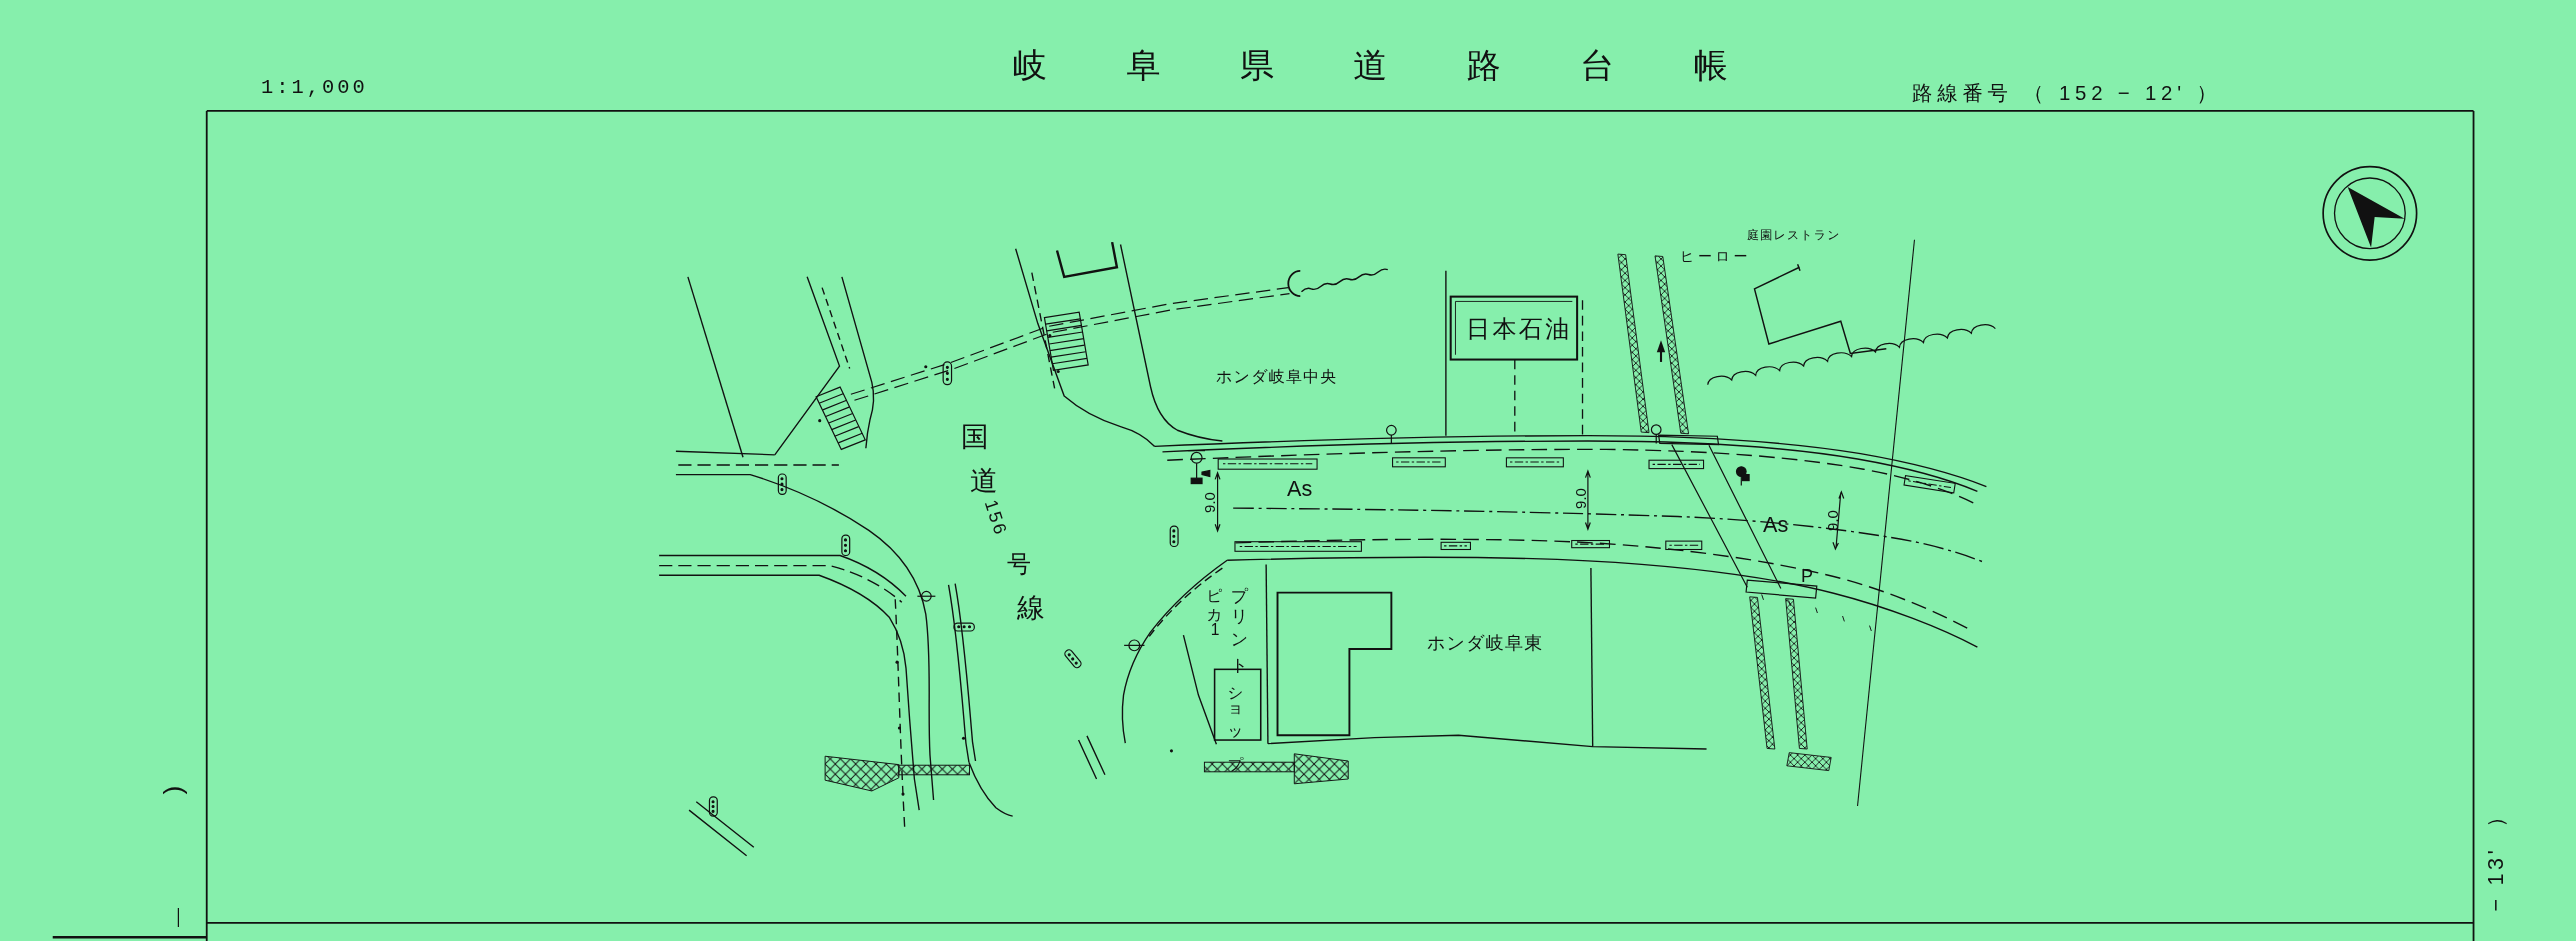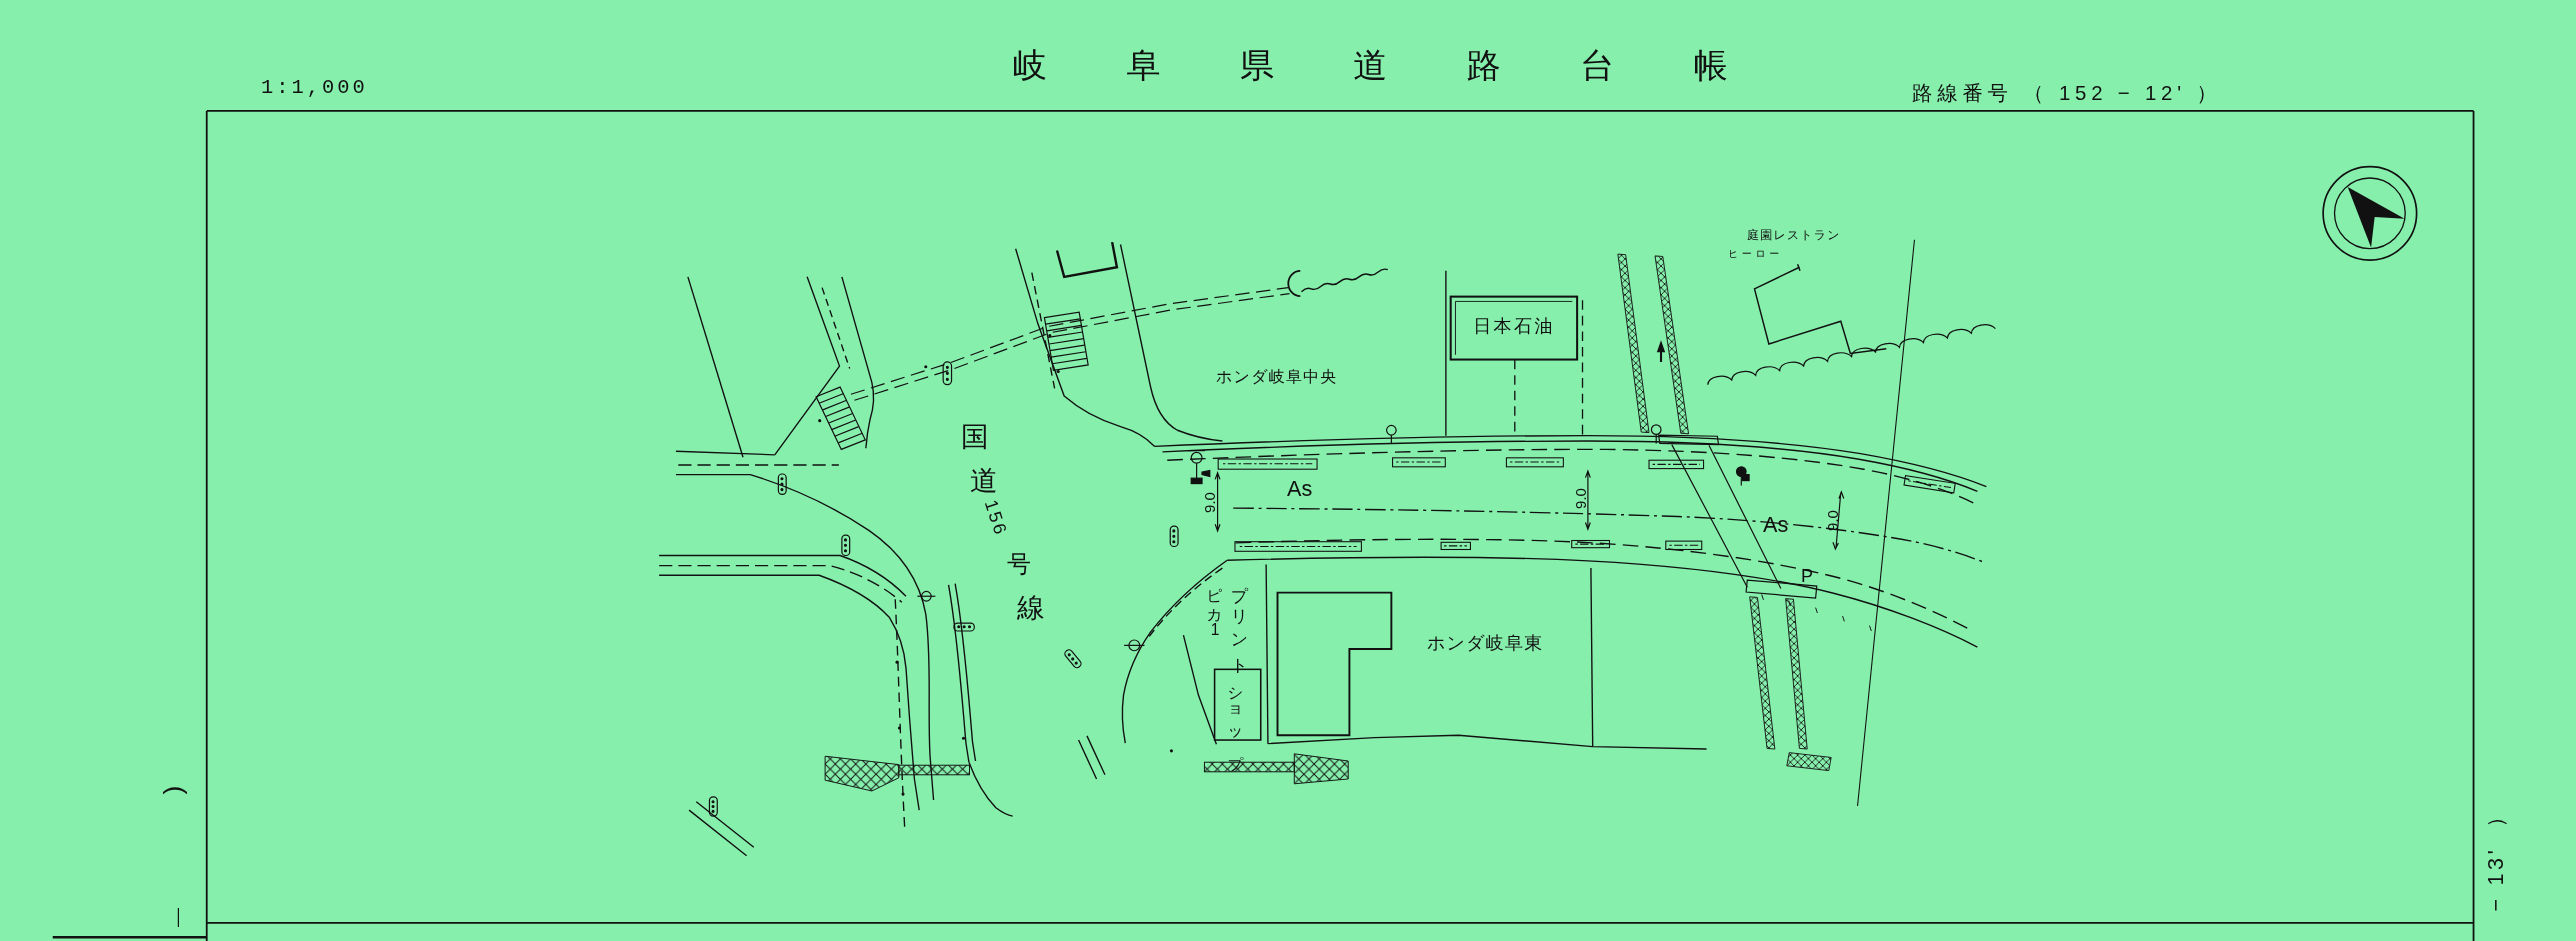--- a/index.html
+++ b/index.html
@@ -249,25 +249,25 @@
         <path d="M2650,787 V882 M2646,797 L2650,786 L2654,797 M2646,872 L2650,883 L2654,872"></path>
         <path d="M3072,822 L3064,915 M3069,832 L3073,821 L3077,832 M3059,905 L3063,916 L3068,906"></path>
       </g>
     </g>
   </svg>
 
   <div class="lbl mono" style="left:261px;top:78px;font-size:20.4px;letter-spacing:3px;">1:1,000</div>
   <div class="lbl center" style="left:1013px;top:48px;width:659px;font-size:34px;letter-spacing:35px;">岐 阜 県 道 路 台 帳</div>
   <div class="lbl" style="left:1912px;top:83px;font-size:20.4px;letter-spacing:4.8px;">路線番号 （ 152 − 12' ）</div>
 
-  <div class="lbl" style="left:1466px;top:317px;width:96px;text-align:center;font-size:18px;letter-spacing:2.4px;">日本石油</div>
+  <div class="lbl" style="left:1466px;top:317px;width:96px;text-align:center;font-size:24px;letter-spacing:2.4px;">日本石油</div>
   <div class="lbl" style="left:1216px;top:369px;font-size:16px;letter-spacing:1.2px;">ホンダ岐阜中央</div>
   <div class="lbl" style="left:1427px;top:634px;font-size:18px;letter-spacing:1.2px;">ホンダ岐阜東</div>
   <div class="lbl" style="left:1747px;top:229px;font-size:12px;letter-spacing:1.2px;">庭園レストラン</div>
-  <div class="lbl" style="left:1728px;top:249px;font-size:10px;letter-spacing:3.6px;">ヒーロー</div>
+  <div class="lbl" style="left:1680px;top:249px;font-size:14px;letter-spacing:3.6px;">ヒーロー</div>
 
   <div class="lbl" style="left:1287px;top:478px;font-size:21.6px;">As</div>
   <div class="lbl" style="left:1763px;top:514px;font-size:21.6px;">As</div>
   <div class="lbl" style="left:1801px;top:567px;font-size:18px;">P</div>
 
   <div class="lbl rot-90" style="left:1191px;top:495px;width:36px;text-align:center;font-size:15px;">9.0</div>
   <div class="lbl rot-90" style="left:1562px;top:491px;width:36px;text-align:center;font-size:15px;">9.0</div>
   <div class="lbl rot-90" style="left:1814px;top:513px;width:36px;text-align:center;font-size:15px;">9.0</div>
 
   <div class="lbl" style="left:961px;top:423px;font-size:27.6px;">国</div>

